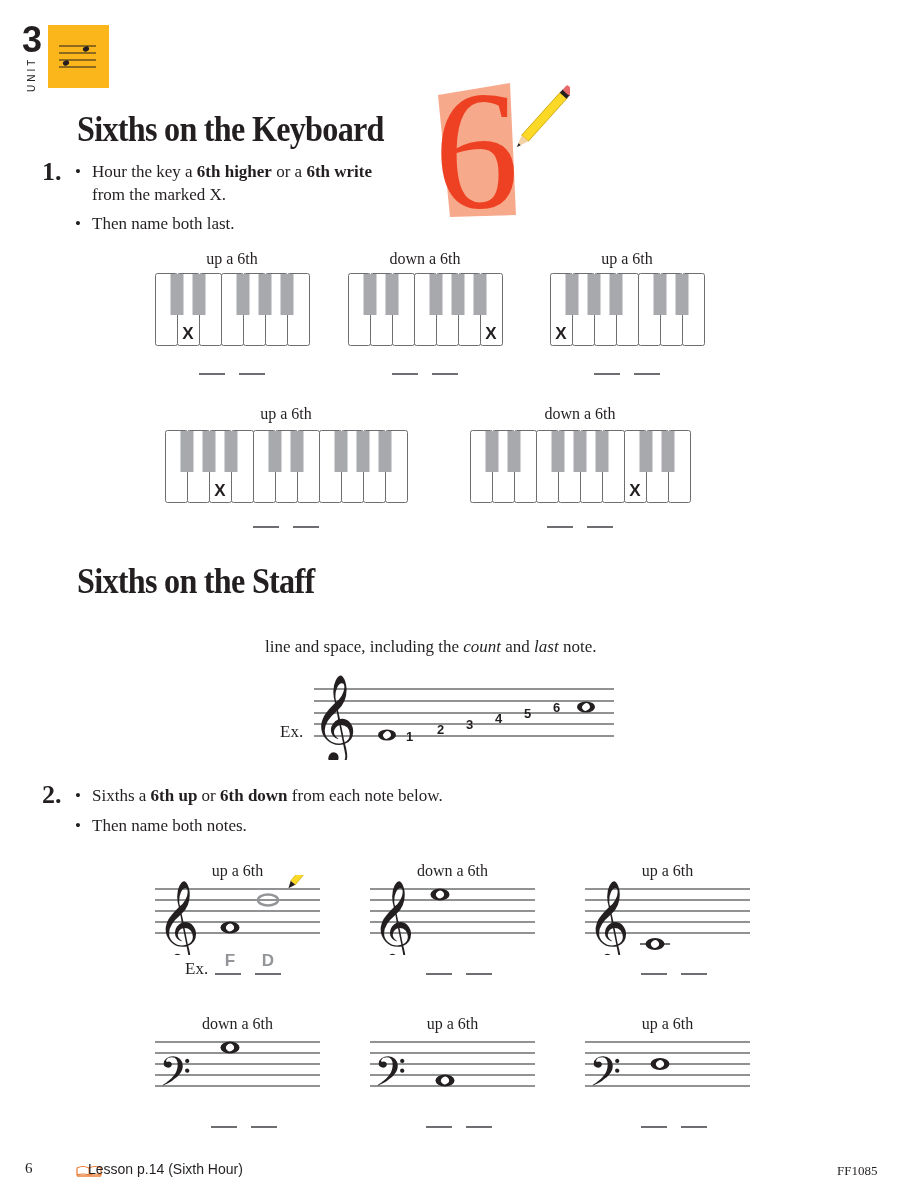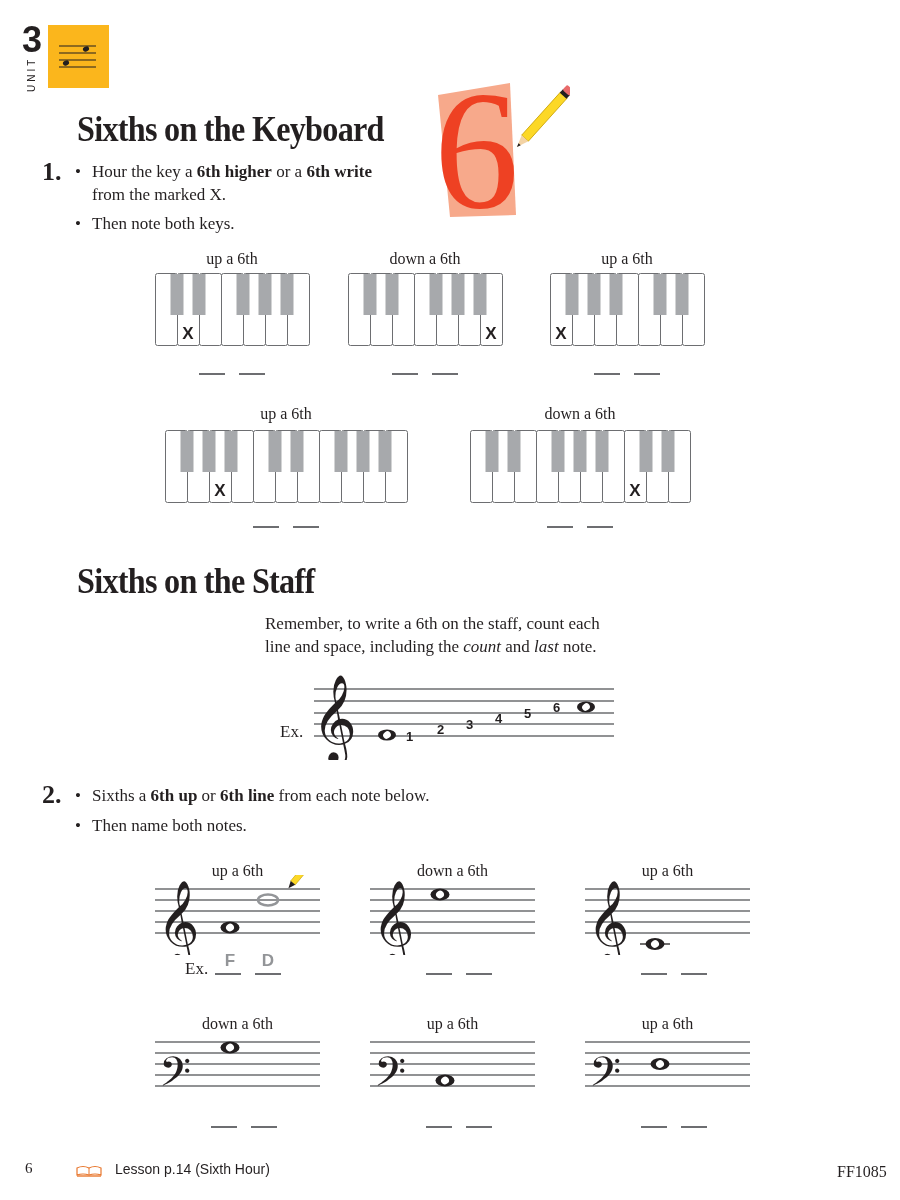--- a/index.html
+++ b/index.html
@@ -51,21 +51,21 @@
     </g>
   </svg>
 </div>
 
 <div class="abs num" style="left:42px; top:157px;">1.</div>
 <div class="abs bullet" style="left:75px; top:162px;">•</div>
 <div class="abs txt" style="left:92px; top:160px; width:330px;">
   <span>Hour the key a </span><b>6th higher</b><span> or a </span><b>6th write</b><br><span> from the marked X.</span>
 </div>
 <div class="abs bullet" style="left:75px; top:214px;">•</div>
-<div class="abs txt" style="left:92px; top:212px;">Then note both keys.</div>
+<div class="abs txt" style="left:92px; top:212px;">Then name both last.</div>
 
 <div id="keyboards">
     <div class="abs lbl" style="left: 155px; top: 250px; width: 154px;">up a 6th</div>
     <div class="kb" style="left: 155px; top: 273px; width: 155px; height: 73px;"><svg width="155" height="73" viewBox="0 0 155 73">
         <rect x="0.5" y="0.5" width="22" height="72" rx="2" fill="#fff" stroke="#6d6e71" stroke-width="1"></rect>
         <rect x="22.5" y="0.5" width="22" height="72" rx="2" fill="#fff" stroke="#6d6e71" stroke-width="1"></rect>
         <rect x="44.5" y="0.5" width="22" height="72" rx="2" fill="#fff" stroke="#6d6e71" stroke-width="1"></rect>
         <rect x="66.5" y="0.5" width="22" height="72" rx="2" fill="#fff" stroke="#6d6e71" stroke-width="1"></rect>
         <rect x="88.5" y="0.5" width="22" height="72" rx="2" fill="#fff" stroke="#6d6e71" stroke-width="1"></rect>
         <rect x="110.5" y="0.5" width="22" height="72" rx="2" fill="#fff" stroke="#6d6e71" stroke-width="1"></rect>
@@ -161,21 +161,21 @@
         <rect x="191.5" y="1" width="13" height="41" fill="#a7a9ac"></rect>
         <text x="165" y="66" text-anchor="middle" font-family="Liberation Sans, sans-serif" font-weight="bold" font-size="17" fill="#231f20">X</text>
       </svg></div>
     <div class="blank" style="left: 547px; top: 526px;"></div>
     <div class="blank" style="left: 587px; top: 526px;"></div>
   </div>
 
 <h1 class="title" style="left:77px; top:562px;">Sixths on the Staff</h1>
 
 <div class="abs txt" style="left:265px; top:612px; width:400px;">
-  <span>Remember, to write a 6th on the staff, count each</span><br><span>line and space, including the </span><i>count</i><span> and </span><i>last</i><span> note.</span>
+  <br><span>line and space, including the </span><i>count</i><span> and </span><i>last</i><span> note.</span>
 </div>
 
 <div class="abs txt" style="left:280px; top:720px;">Ex.</div>
 <div class="abs" style="left:310px; top:668px;">
   <svg width="310" height="92" viewBox="0 0 310 92">
     <g stroke="#6d6e71" stroke-width="1.3">
       <line x1="4" y1="21" x2="304" y2="21"></line>
       <line x1="4" y1="33" x2="304" y2="33"></line>
       <line x1="4" y1="45" x2="304" y2="45"></line>
       <line x1="4" y1="56" x2="304" y2="56"></line>
@@ -193,21 +193,21 @@
       <text x="185" y="55">4</text>
       <text x="214" y="50">5</text>
       <text x="243" y="44">6</text>
     </g>
   </svg>
 </div>
 
 <div class="abs num" style="left:42px; top:780px;">2.</div>
 <div class="abs bullet" style="left:75px; top:786px;">•</div>
 <div class="abs txt" style="left:92px; top:784px;">
-  <span>Sixths a </span><b>6th up</b><span> or </span><b>6th line</b><span> from each note below.</span>
+  <span>Sixths a </span><b>6th up</b><span> or </span><b>6th down</b><span> from each note below.</span>
 </div>
 <div class="abs bullet" style="left:75px; top:816px;">•</div>
 <div class="abs txt" style="left:92px; top:814px;">Then name both notes.</div>
 
 <div id="staves">
     <div class="abs lbl" style="left: 155px; top: 862px; width: 165px;">up a 6th</div>
     <div class="abs" style="left: 155px; top: 875px;"><svg width="165" height="80" viewBox="0 0 165 80">
         <g stroke="#6d6e71" stroke-width="1.3">
           <line x1="0" y1="58" x2="165" y2="58"></line>
           <line x1="0" y1="47" x2="165" y2="47"></line>
@@ -321,14 +321,14 @@
   </div>
 
 <div class="abs footer" style="left:25px; top:1160px;">6</div>
 <div class="abs" style="left:76px; top:1163px;">
   <svg width="26" height="12" viewBox="0 0 26 12">
     <path d="M1 10 L1 3 Q7 0 13 3 Q19 0 25 3 L25 10 Q19 8 13 10 Q7 8 1 10 Z" fill="none" stroke="#e8772e" stroke-width="1.2"></path>
     <line x1="13" y1="3" x2="13" y2="10" stroke="#e8772e" stroke-width="1"></line>
     <line x1="1" y1="11" x2="25" y2="11" stroke="#e8772e" stroke-width="1.4"></line>
   </svg>
 </div>
-<div class="abs foot-sans" style="left:115px; top:1161px;">Lesson p.14 (Sixth Hour)</div>
-<div class="abs" style="left:837px; top:1163px; font-size:16px;">FF1085</div>
+<div class="abs foot-sans" style="left:88px; top:1161px;">Lesson p.14 (Sixth Hour)</div>
+<div class="abs" style="left:837px; top:1163px; font-size:13px;">FF1085</div>
 
 </body></html>

